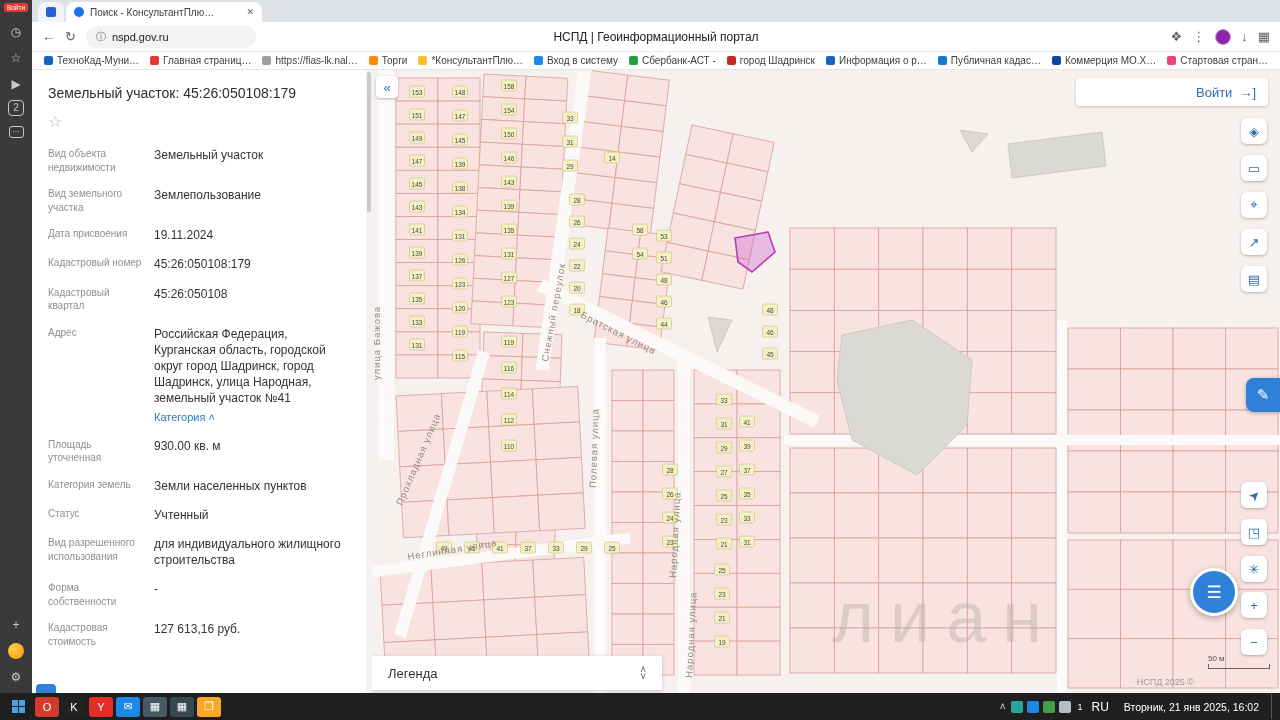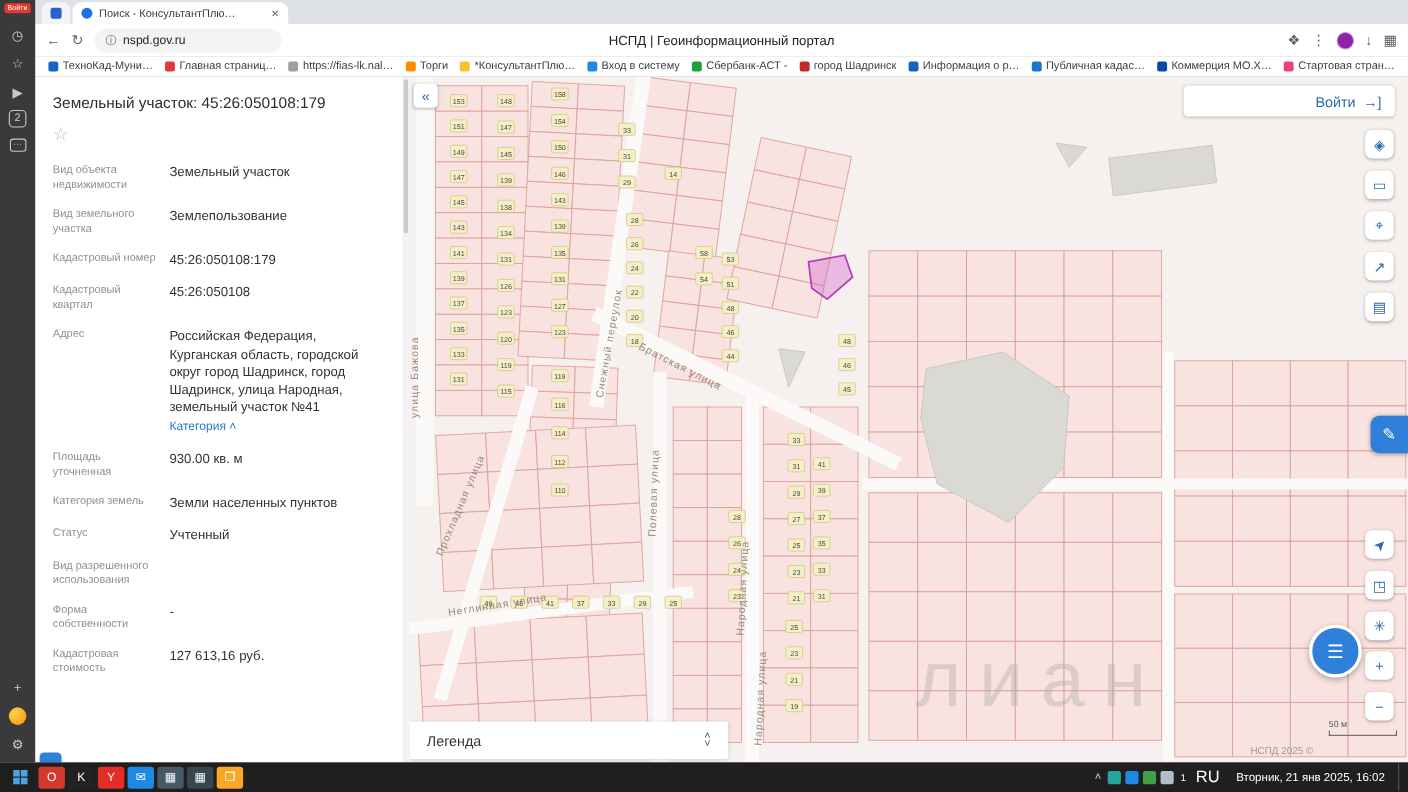--- a/index.html
+++ b/index.html
@@ -79,21 +79,21 @@
   
   #taskbar{position:absolute;left:0;top:693px;width:1280px;height:27px;background:#1f1f1f;display:flex;align-items:center;padding:0 4px;gap:3px;z-index:10}
   .tb-ic{width:28px;height:24px;display:flex;align-items:center;justify-content:center;border-radius:2px;cursor:pointer}
   .winlogo{width:13px;height:13px;display:grid;grid-template-columns:1fr 1fr;grid-template-rows:1fr 1fr;gap:1px}
   .winlogo i{background:#4aa3e0}
   #tb-apps{display:flex;align-items:center;gap:3px}
   .tb-app{width:24px;height:20px;border-radius:3px;display:flex;align-items:center;justify-content:center;font-size:11px;color:#fff;cursor:pointer}
   .tray{margin-left:auto;display:flex;align-items:center;gap:6px;color:#ddd;font-size:10px}
   .tray .mini{width:12px;height:12px;border-radius:2px}
   .tray-badge{color:#fff;font-size:9px}
-  .lang{color:#fff;font-size:15px;padding:1px 3px}
+  .lang{color:#fff;font-size:12px;padding:1px 3px}
   .tb-time{color:#fff;font-size:10.5px;text-align:right;padding:0 6px;white-space:nowrap}
   .show-desktop{width:5px;height:25px;border-left:1px solid #555}
 </style>
 </head>
 <body>
 
 <div id="screen">
 
   <div id="side">
     <div class="side-login">Войти</div>
@@ -198,20 +198,24 @@
       <div id="fields">
           <div class="frow">
             <div class="flabel">Вид объекта недвижимости</div>
             <div class="fvalue">Земельный участок</div>
           </div>
           <div class="frow">
             <div class="flabel">Вид земельного участка</div>
             <div class="fvalue">Землепользование</div>
           </div>
           <div class="frow">
+            <div class="flabel">Дата присвоения</div>
+            <div class="fvalue">19.11.2024</div>
+          </div>
+          <div class="frow">
             <div class="flabel">Кадастровый номер</div>
             <div class="fvalue">45:26:050108:179</div>
           </div>
           <div class="frow">
             <div class="flabel">Кадастровый квартал</div>
             <div class="fvalue">45:26:050108</div>
           </div>
           <div class="frow">
             <div class="flabel">Адрес</div>
             <div class="fvalue">Российская Федерация, Курганская область, городской округ город Шадринск, город Шадринск, улица Народная, земельный участок №41<br><span class="flink">Категория ˄</span></div>
@@ -223,20 +227,21 @@
           <div class="frow">
             <div class="flabel">Категория земель</div>
             <div class="fvalue">Земли населенных пунктов</div>
           </div>
           <div class="frow">
             <div class="flabel">Статус</div>
             <div class="fvalue">Учтенный</div>
           </div>
           <div class="frow">
             <div class="flabel">Вид разрешенного использования</div>
+            <div class="fvalue">для индивидуального жилищного строительства</div>
           </div>
           <div class="frow">
             <div class="flabel">Форма собственности</div>
             <div class="fvalue">-</div>
           </div>
           <div class="frow">
             <div class="flabel">Кадастровая стоимость</div>
             <div class="fvalue">127 613,16 руб.</div>
           </div>
         </div>

